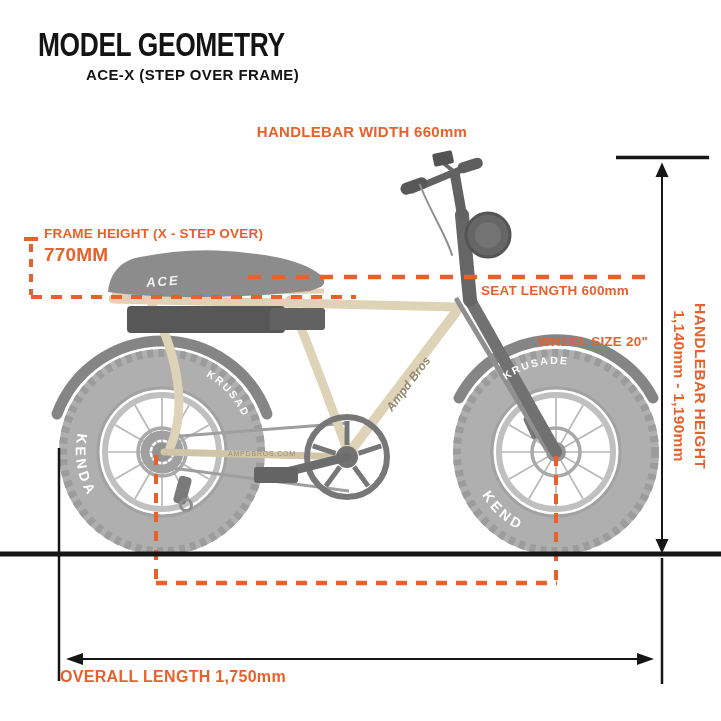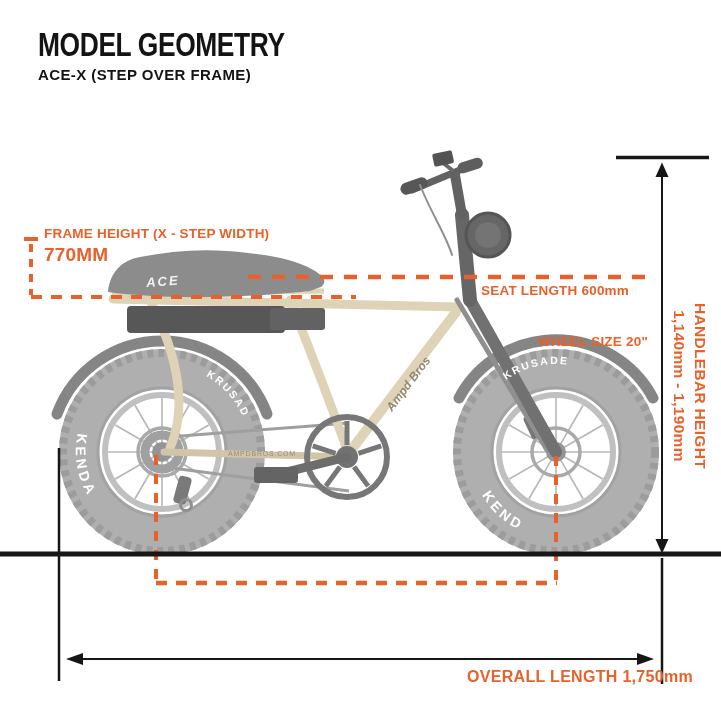--- a/index.html
+++ b/index.html
@@ -2,33 +2,33 @@
 <html><head>
 <meta charset="utf-8">
 <style>
   html,body{margin:0;padding:0;background:#ffffff;}
   body{width:721px;height:721px;overflow:hidden;font-family:"Liberation Sans",sans-serif;}
   .stage{position:relative;width:626px;height:721px;background:#fff;}
   header{position:absolute;left:38px;top:28px;z-index:5;}
   h1{margin:0;font-size:33px;font-weight:700;color:#141414;letter-spacing:-.5px;
      transform:scaleX(.8);transform-origin:left center;line-height:1.02;
      font-family:"Liberation Sans",sans-serif;}
-  .subtitle{margin-top:4px;font-size:15px;font-weight:700;color:#141414;letter-spacing:.4px;}
+  .subtitle{margin-top:4px;font-size:15px;font-weight:700;color:#141414;letter-spacing:.4px;margin-left:48px;}
   svg.scene{position:absolute;left:0;top:0;z-index:1;}
   .lbl{position:absolute;z-index:6;font-weight:700;color:#E8612B;white-space:nowrap;}
   #lbl-hw{left:181px;top:123px;width:362px;text-align:center;font-size:15px;letter-spacing:.3px;}
   #lbl-fh1{left:44px;top:226px;font-size:13.5px;letter-spacing:.2px;}
   #lbl-fh2{left:44px;top:244px;font-size:19px;letter-spacing:.2px;}
   #lbl-sh{left:448px;top:255px;width:201px;text-align:right;font-size:13.5px;letter-spacing:.2px;}
   #lbl-sl{left:428px;top:283px;width:201px;text-align:right;font-size:13.5px;letter-spacing:.2px;}
   #lbl-ws{left:448px;top:334px;width:200px;text-align:right;font-size:13.5px;letter-spacing:.2px;}
   #lbl-hh{left:528px;top:364px;width:320px;height:44px;text-align:center;font-size:15.5px;
           line-height:1.35;transform:rotate(90deg);letter-spacing:.3px;}
   #lbl-wb{left:156px;top:592px;width:401px;text-align:center;font-size:15px;letter-spacing:.3px;}
-  #lbl-ol{left:60px;top:668px;width:604px;text-align:right;font-size:16px;letter-spacing:.3px;padding-left:29px;}
+  #lbl-ol{left:60px;top:668px;width:604px;text-align:left;font-size:16px;letter-spacing:.3px;}
 </style>
 </head>
 <body>
 
 <div class="stage">
 
   <header>
     <h1>MODEL GEOMETRY</h1>
     <div class="subtitle">ACE-X (STEP OVER FRAME)</div>
   </header>
@@ -177,21 +177,22 @@
         <polygon points="655.5,539 662,553.5 668.5,539" stroke="none"></polygon>
         <line x1="59" y1="448" x2="59" y2="681" stroke-width="2.5"></line>
         <line x1="662" y1="558" x2="662" y2="684" stroke-width="2.5"></line>
         <line x1="70" y1="659" x2="650" y2="659" stroke-width="2"></line>
         <polygon points="83,653 66,659 83,665" stroke="none"></polygon>
         <polygon points="637,653 654,659 637,665" stroke="none"></polygon>
       </g>
     </g>
   </svg>
 
-  <div class="lbl" id="lbl-fh1">FRAME HEIGHT (X - STEP WIDTH)</div>
+  <div class="lbl" id="lbl-hw">HANDLEBAR WIDTH 660mm</div>
+  <div class="lbl" id="lbl-fh1">FRAME HEIGHT (X - STEP OVER)</div>
   <div class="lbl" id="lbl-fh2">770MM</div>
   <div class="lbl" id="lbl-sl">SEAT LENGTH 600mm</div>
   <div class="lbl" id="lbl-ws">WHEEL SIZE 20"</div>
   <div class="lbl" id="lbl-hh">
     <div>HANDLEBAR HEIGHT</div>
     <div>1,140mm - 1,190mm</div>
   </div>
   <div class="lbl" id="lbl-ol">OVERALL LENGTH 1,750mm</div>
 
 </div>

